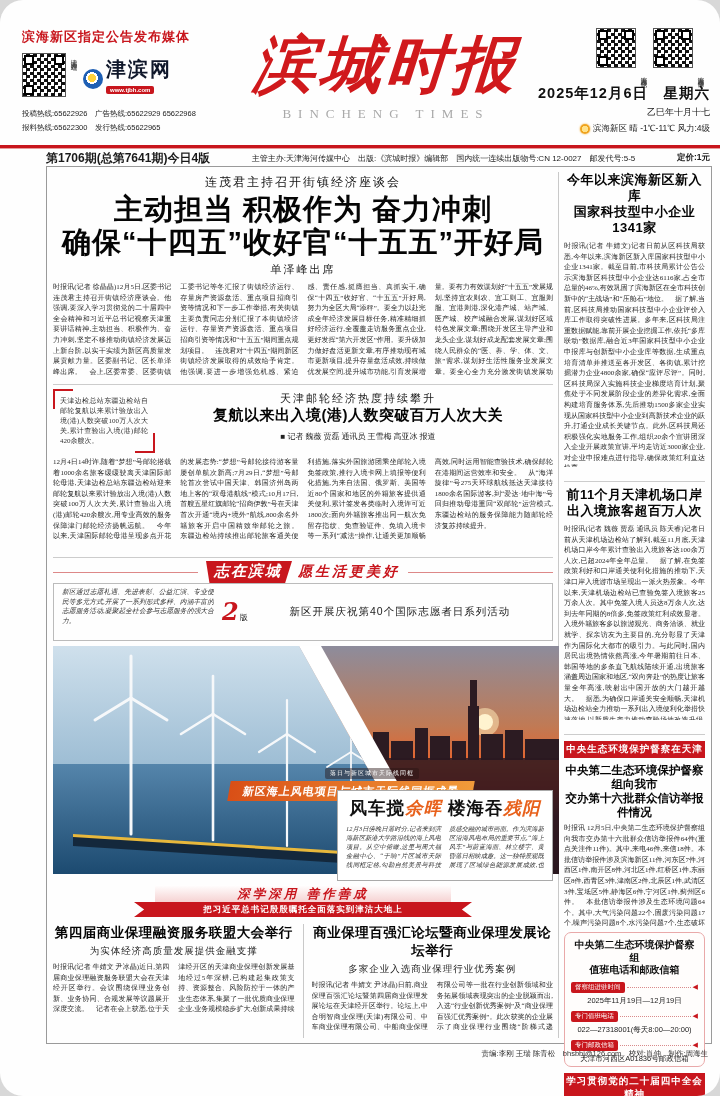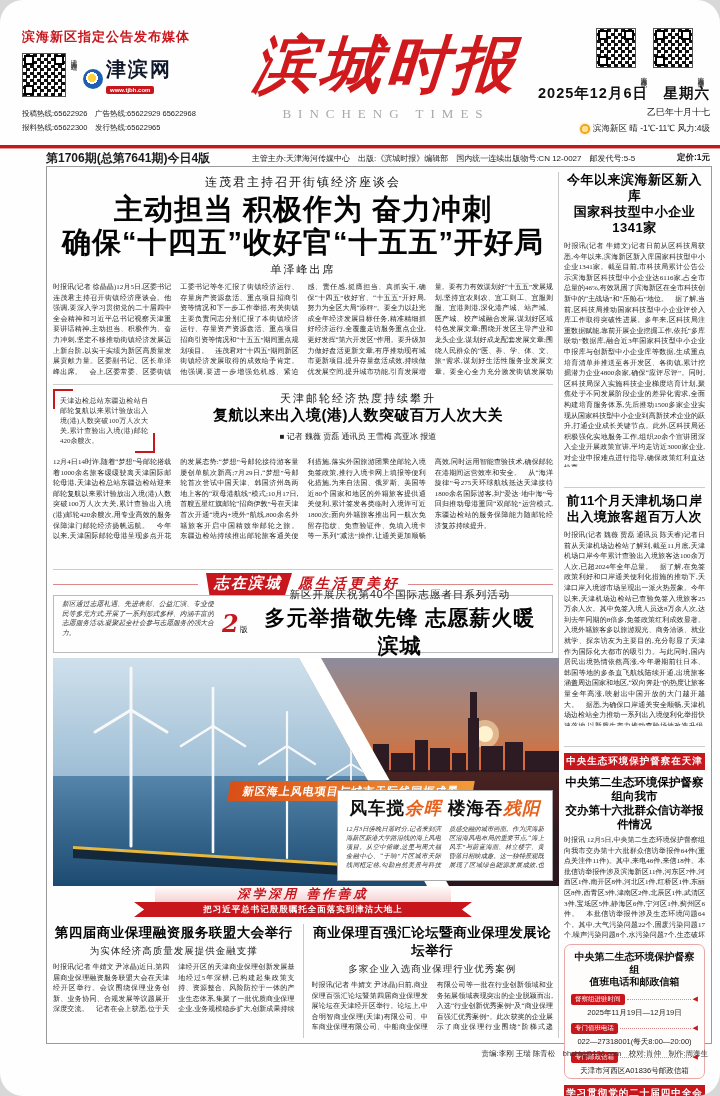--- a/index.html
+++ b/index.html
@@ -53,30 +53,30 @@
   .cols2{column-count:2;column-gap:9px;}
 
   
   .lead{border-bottom:1px solid #ccc;padding-bottom:4px;}
   .lead-kicker{text-align:center;font-size:12px;letter-spacing:2px;color:#111;margin-top:2px;}
   .lead-h{font-size:29px;font-weight:900;letter-spacing:1px;text-align:center;line-height:33px;color:#050505;}
   .lead-att{text-align:center;font-size:11px;margin-top:3px;letter-spacing:2px;}
   .lead-body{height:98px;margin-top:5px;}
 
   
-  .cruise{padding-top:4px;border-bottom:1px solid #ccc;padding-bottom:12px;}
+  .cruise{padding-top:4px;border-bottom:1px solid #ccc;padding-bottom:0;}
   .cruise-top{display:flex;gap:8px;}
   .hl-box{position:relative;width:102px;flex:0 0 auto;padding:7px 7px;font-family:"Liberation Serif",serif;
       font-size:7px;line-height:10px;text-align:justify;color:#333;}
   .hl-box::before{content:"";position:absolute;left:0;top:0;width:18px;height:18px;border-left:2px solid #c8161d;border-top:2px solid #c8161d;}
   .hl-box::after{content:"";position:absolute;right:0;bottom:0;width:18px;height:18px;border-right:2px solid #c8161d;border-bottom:2px solid #c8161d;}
   .cruise-head{flex:1;text-align:center;padding-top:2px;}
   .cruise-kicker{font-size:11px;letter-spacing:2px;}
   .cruise-h{font-size:15px;font-weight:900;letter-spacing:.5px;margin-top:0;color:#050505;}
-  .cruise-byline{font-size:8px;margin-top:6px;color:#222;}
+  .cruise-byline{font-size:8px;margin-top:6px;color:#222;font-family:Liberation Serif, serif;}
   .cruise-body{height:100px;margin-top:4px;}
 
   
   .vol-banner{display:flex;align-items:center;height:22px;margin-top:3px;}
   .vol-banner .hline{flex:1;height:1px;background:#d88;}
   .vol-ribbon{display:flex;align-items:center;margin:0 8px;}
   .vol-a{background:#c8161d;color:#fff;font-weight:bold;font-style:italic;font-size:15px;padding:1px 10px 2px 8px;
       clip-path:polygon(0 0,100% 0,92% 100%,4% 100%);letter-spacing:2px;}
   .vol-b{color:#c8161d;font-weight:bold;font-style:italic;font-size:14px;letter-spacing:3px;margin-left:6px;
       font-family:"DejaVu Serif",serif;}
@@ -114,21 +114,21 @@
   
   .bottom-row{display:flex;margin-top:7px;flex:1;gap:8px;}
   .b-art{flex:1;min-width:0;}
   .b-title{font-size:13.5px;font-weight:900;text-align:center;letter-spacing:.5px;color:#050505;}
   .b-sub{font-size:9.5px;text-align:center;margin-top:3px;letter-spacing:1px;}
   .b-body{height:58px;margin-top:4px;}
 
   
   .r-title{font-size:13px;font-weight:900;text-align:center;line-height:16px;letter-spacing:.5px;color:#050505;}
   .r-body{margin-top:5px;height:226px;}
-  .r-sec{border-bottom:1px solid #ccc;padding-bottom:20px;}
+  .r-sec{border-bottom:1px solid #ccc;padding-bottom:14px;}
   .r-sec2{padding-top:5px;}
   .r-body2{margin-top:5px;height:196px;}
   .red-bar{background:#c8161d;color:#fff;font-weight:bold;font-size:9.5px;text-align:center;padding:2px 0;
       letter-spacing:1px;margin-top:6px;}
   .insp-title{font-size:11.5px;font-weight:900;text-align:center;line-height:14px;margin-top:5px;color:#050505;}
   .insp-body{margin-top:4px;height:104px;}
   .insp-box{border:1.5px solid #e9a9a9;border-radius:7px;background:#fffdfc;padding:6px 6px 2px;margin-top:5px;}
   .insp-box-title{font-size:10px;font-weight:bold;text-align:center;line-height:12.5px;color:#111;}
   .insp-row{display:flex;align-items:center;margin-top:5px;}
   .pill{background:#c8161d;color:#fff;font-size:6.5px;padding:1px 4px;border-radius:2px;flex:0 0 auto;}
@@ -235,21 +235,20 @@
       </div>
 
       <div class="vol-box">
         <div class="vol-note">新区通过志愿礼遇、先进表彰、公益汇演、专业便民等多元方式,开展了一系列形式多样、内涵丰富的志愿服务活动,凝聚起全社会参与志愿服务的强大合力。</div>
         <div class="page-badge">
           <b>2</b>
           <span>版</span>
         </div>
         <div class="vol-head">
           <div class="vol-kicker">新区开展庆祝第40个国际志愿者日系列活动</div>
-          <div class="vol-h">多元举措敬先锋  志愿薪火暖滨城</div>
         </div>
       </div>
 
       <figure class="photo-wrap" style="margin:5px 0 32px;">
         <svg viewBox="0 0 506 228" width="506" height="228" preserveAspectRatio="none">
           <defs>
             <linearGradient id="sunset" x1="0" y1="0" x2="0" y2="1">
               <stop offset="0" stop-color="#8d8c9c"></stop>
                 <stop offset=".35" stop-color="#c07a55"></stop>
               <stop offset=".52" stop-color="#e8622a"></stop>

